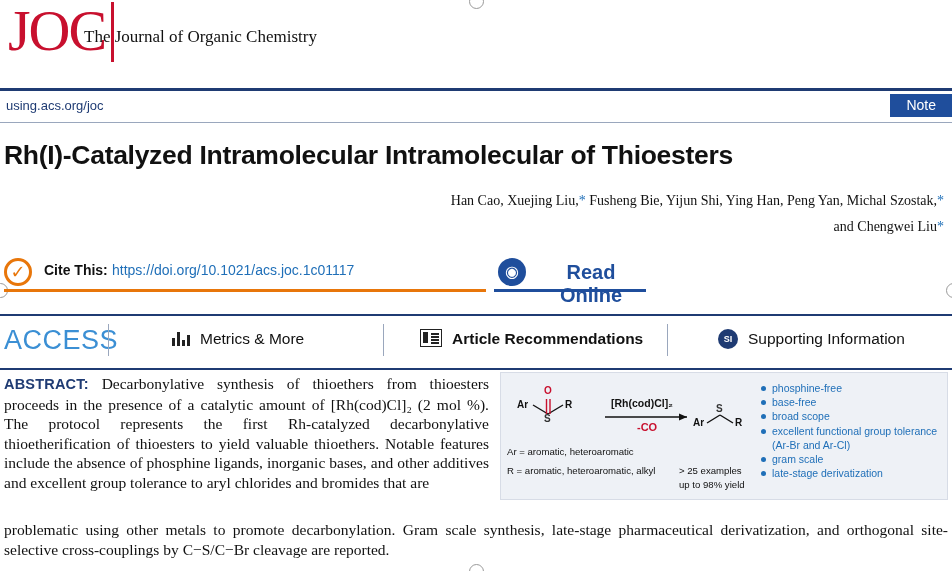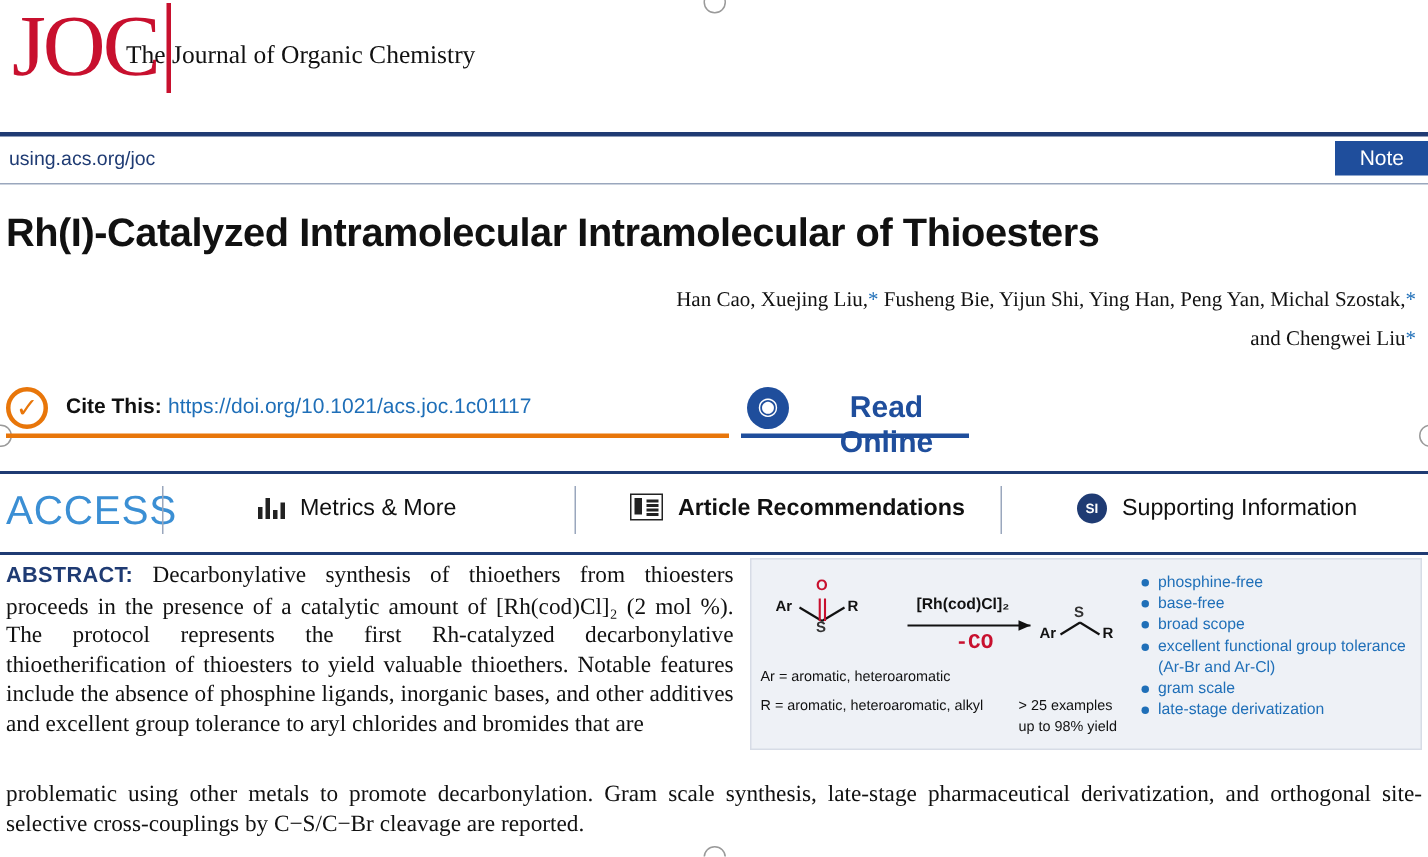--- a/index.html
+++ b/index.html
@@ -384,22 +384,22 @@
   .toc-cond {
     position: absolute;
     font-family: "Liberation Sans", sans-serif;
     font-size: 10.5px;
     font-weight: bold;
     color: #111111;
     white-space: nowrap;
   }
   .toc-co {
     position: absolute;
-    font-family: Liberation Mono, monospace;
-    font-size: 14px;
+    font-family: Liberation Sans, sans-serif;
+    font-size: 11px;
     font-weight: bold;
     color: #c8102e;
     white-space: nowrap;
   }
 
   
   .regmark {
     position: absolute;
     width: 13px;
     height: 13px;

